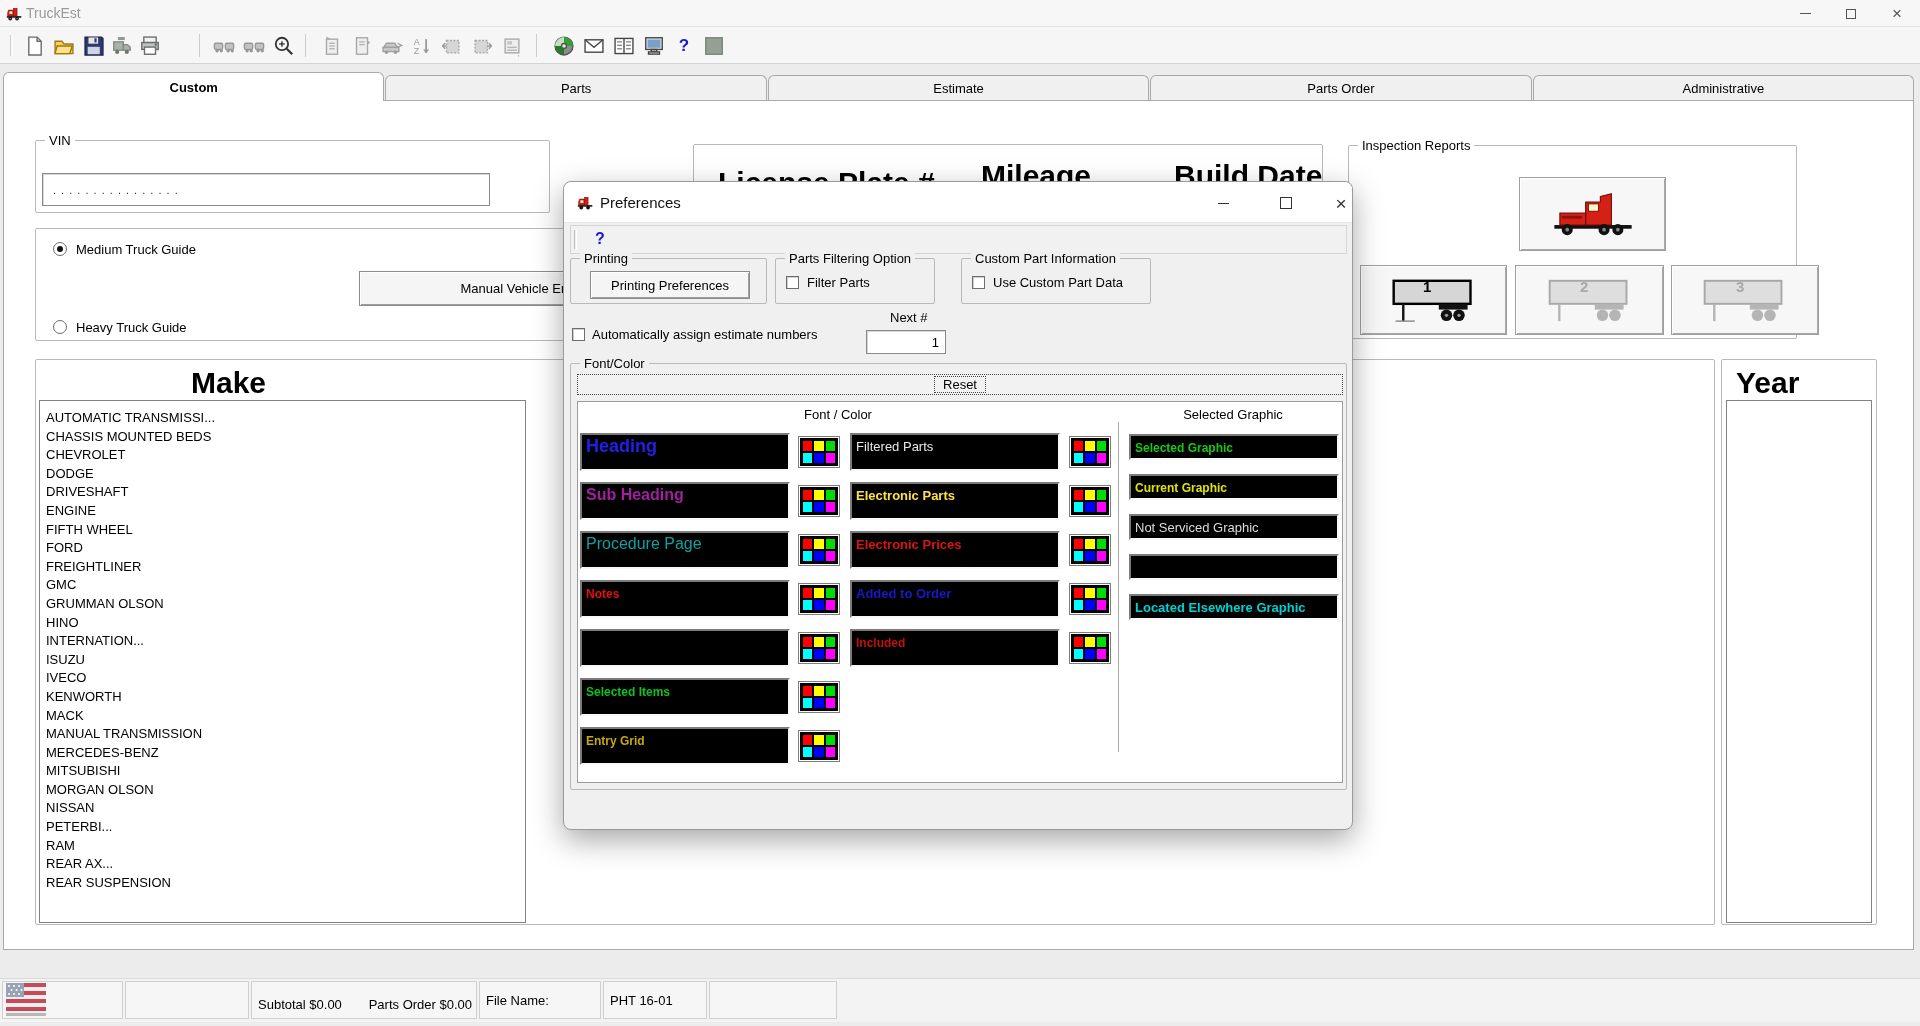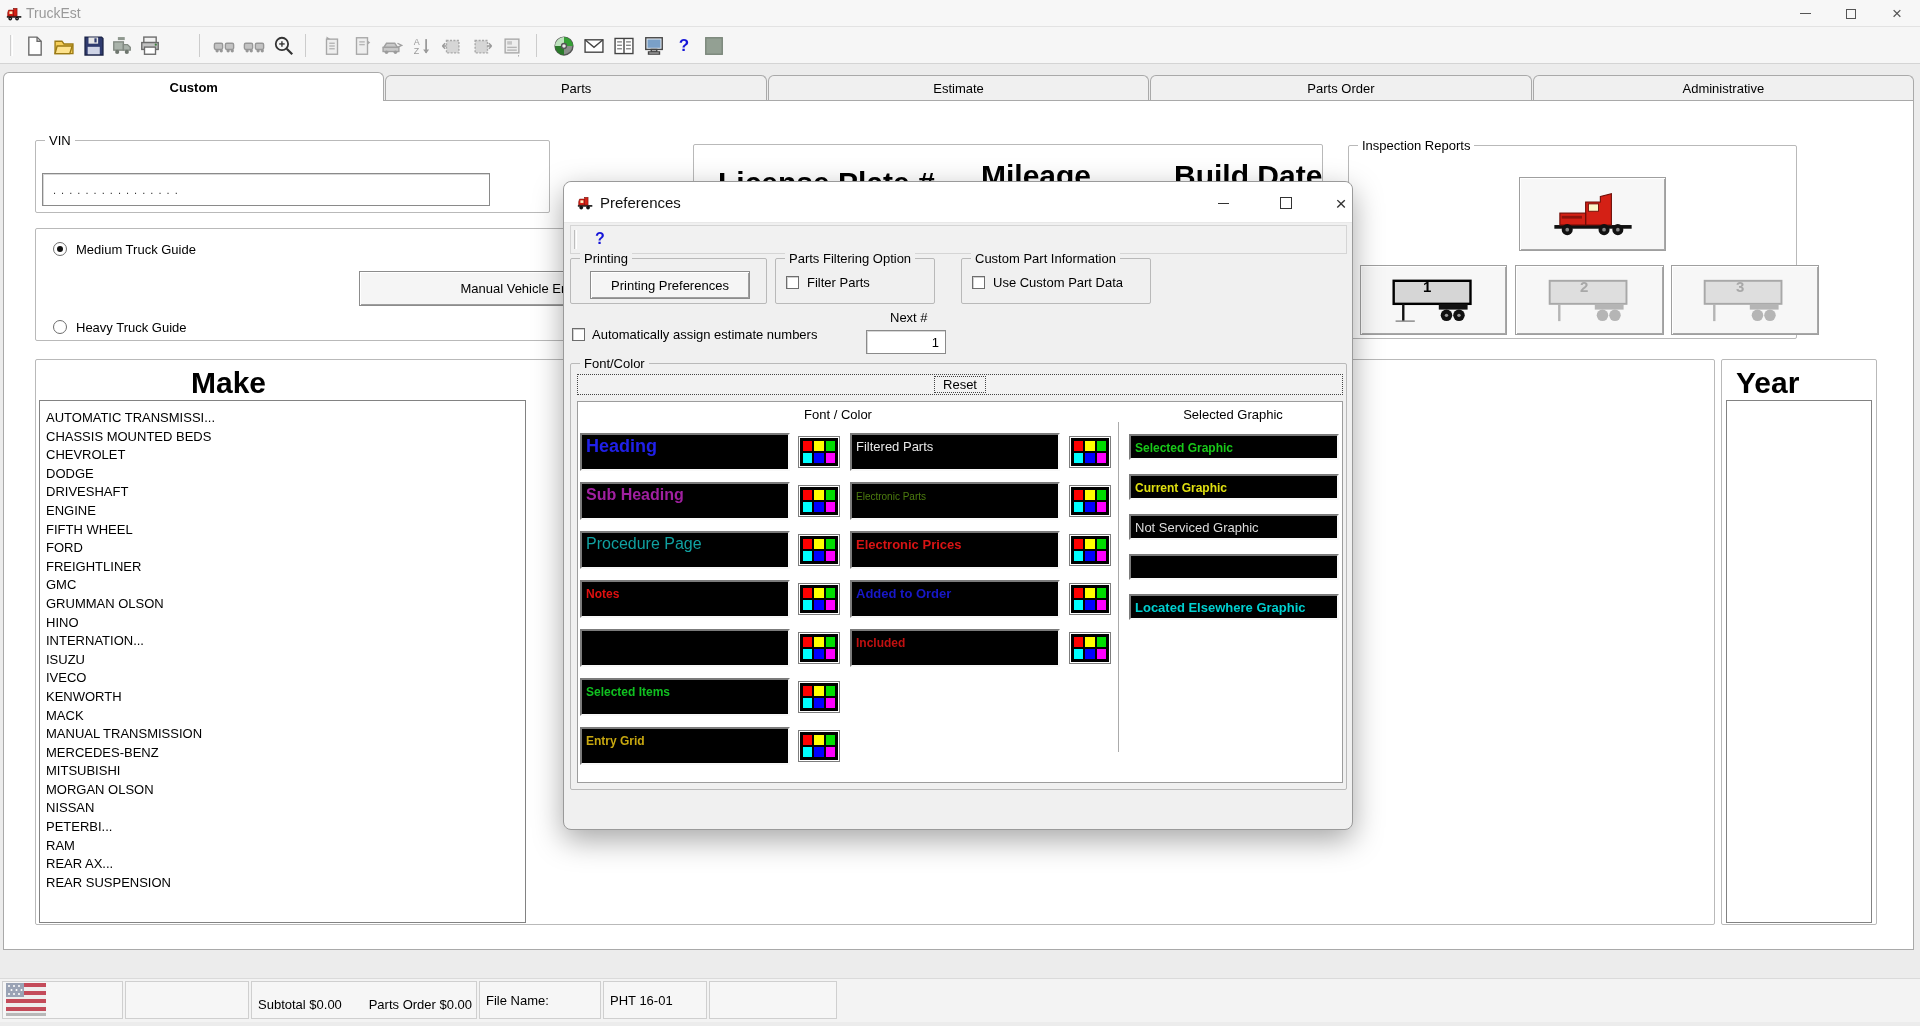--- a/index.html
+++ b/index.html
@@ -532,21 +532,21 @@
         <div class="swatch" style="left:220px; top:328px;">
             <span style="background: rgb(255, 0, 0);"></span>
             <span style="background: rgb(255, 255, 0);"></span>
             <span style="background: rgb(0, 221, 0);"></span>
             <span style="background: rgb(0, 255, 255);"></span>
             <span style="background: rgb(0, 0, 255);"></span>
             <span style="background: rgb(255, 0, 255);"></span>
           </div>
 
         <div class="black-box" style="left:272px; top:31px;"><span style="color:#e8e8e8;font-size:13px">Filtered Parts</span></div>
-        <div class="black-box" style="left:272px; top:80px;"><span style="color:#4d7c0f;font-size:10px;font-weight:normal">Electronic Parts</span></div>
+        <div class="black-box" style="left:272px; top:80px;"><span style="color:#fde047;font-size:13px;font-weight:bold">Electronic Parts</span></div>
         <div class="black-box" style="left:272px; top:129px;"><span style="color:#d81414;font-size:13px;font-weight:bold">Electronic Prices</span></div>
         <div class="black-box" style="left:272px; top:178px;"><span style="color:#1818c8;font-size:13px;font-weight:bold">Added to Order</span></div>
         <div class="black-box" style="left:272px; top:227px;"><span style="color:#c01010;font-size:12px;font-weight:bold">Included</span></div>
 
         <div class="swatch" style="left:491px; top:34px;">
             <span style="background: rgb(255, 0, 0);"></span>
             <span style="background: rgb(255, 255, 0);"></span>
             <span style="background: rgb(0, 221, 0);"></span>
             <span style="background: rgb(0, 255, 255);"></span>
             <span style="background: rgb(0, 0, 255);"></span>

